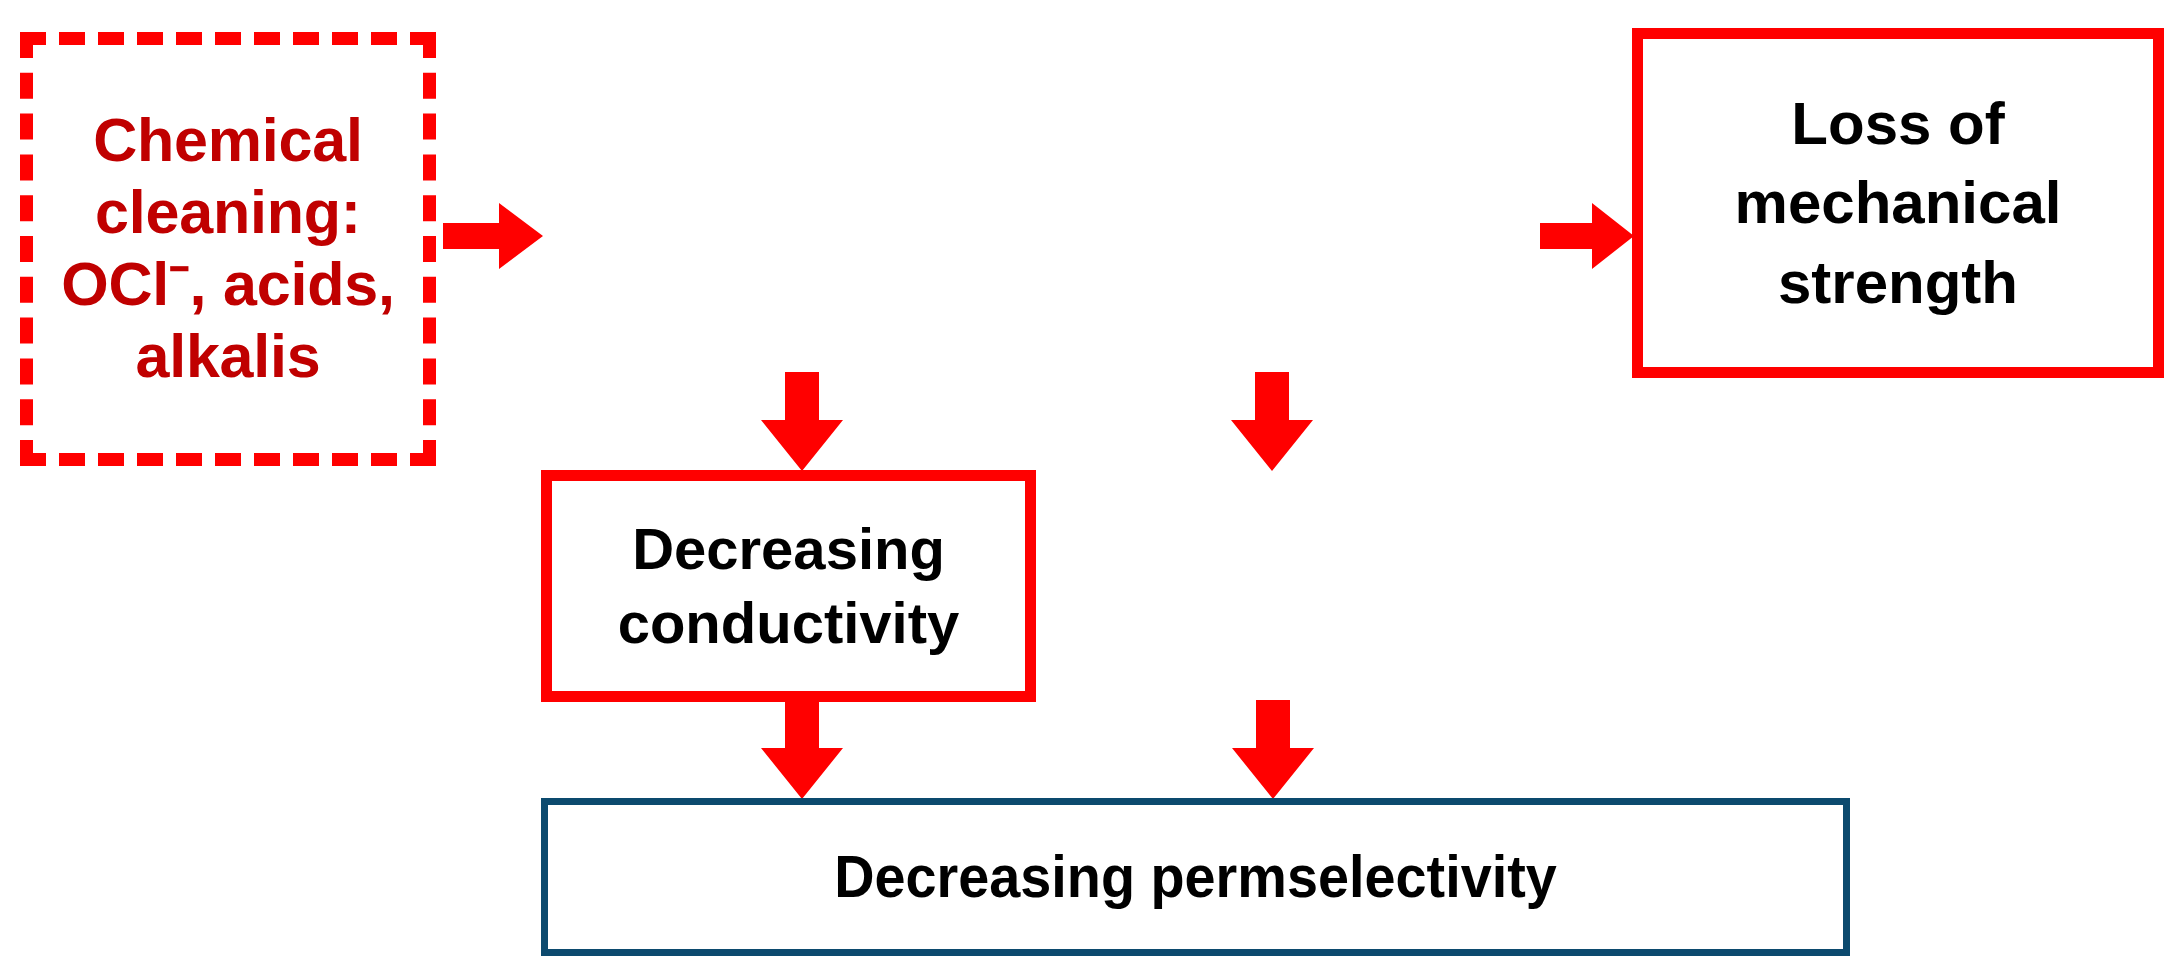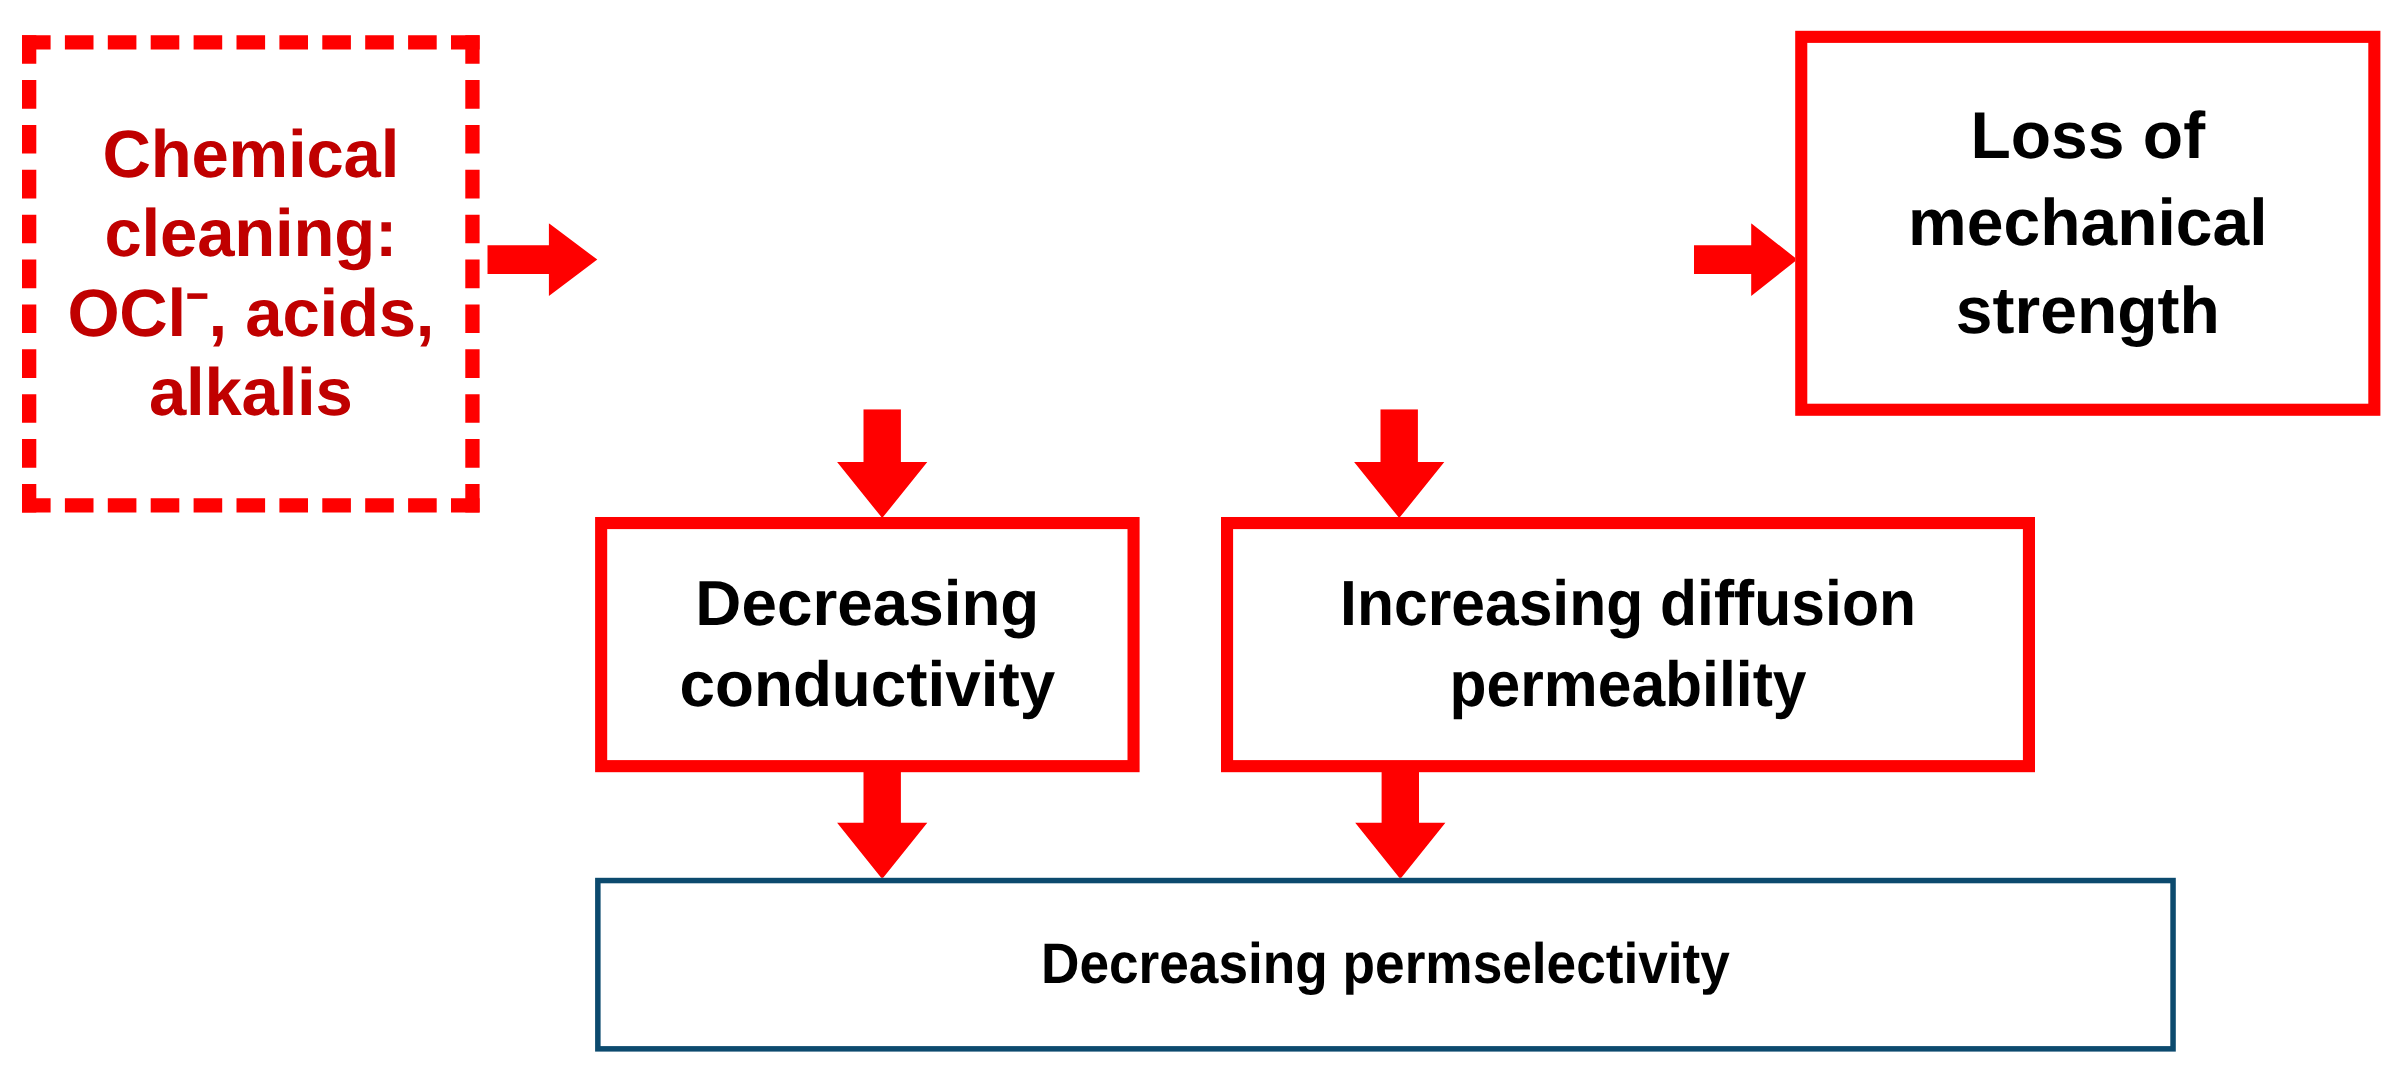--- a/index.html
+++ b/index.html
@@ -96,24 +96,24 @@
     line-height: 1.28;
   }
   #node-increasing-permeability .node-text {
     transform: scaleX(0.95);
     transform-origin: center;
   }
 
   #node-decreasing-permselectivity {
     left: 541px;
     top: 798px;
-    width: 1437px;
+    width: 1309px;
     height: 158px;
-    border: 5px solid #0c4a6e;
-    font-size: 52px;
+    border: 7px solid #0c4a6e;
+    font-size: 60px;
   }
   #node-decreasing-permselectivity .node-text {
     transform: scaleX(0.93);
     transform-origin: center;
   }
 
   
   .arrow {
     position: absolute;
     pointer-events: none;
@@ -161,24 +161,20 @@
     <svg width="84" height="100" viewBox="0 0 84 100">
       <polygon points="25,0 59,0 59,48 83,48 42,99 1,48 25,48" fill="#FF0000"></polygon>
     </svg>
   </div>
 
   <div class="node" id="node-decreasing-conductivity">
     <span class="node-text">Decreasing
 conductivity</span>
   </div>
 
-  <div class="node" id="node-increasing-permeability">
-    <span class="node-text">Increasing  diffusion
-permeability</span>
-  </div>
 
   <div class="arrow" style="left:760px; top:700px; width:84px; height:100px;">
     <svg width="84" height="100" viewBox="0 0 84 100">
       <polygon points="25,0 59,0 59,48 83,48 42,99 1,48 25,48" fill="#FF0000"></polygon>
     </svg>
   </div>
 
   <div class="arrow" style="left:1231px; top:700px; width:84px; height:100px;">
     <svg width="84" height="100" viewBox="0 0 84 100">
       <polygon points="25,0 59,0 59,48 83,48 42,99 1,48 25,48" fill="#FF0000"></polygon>

